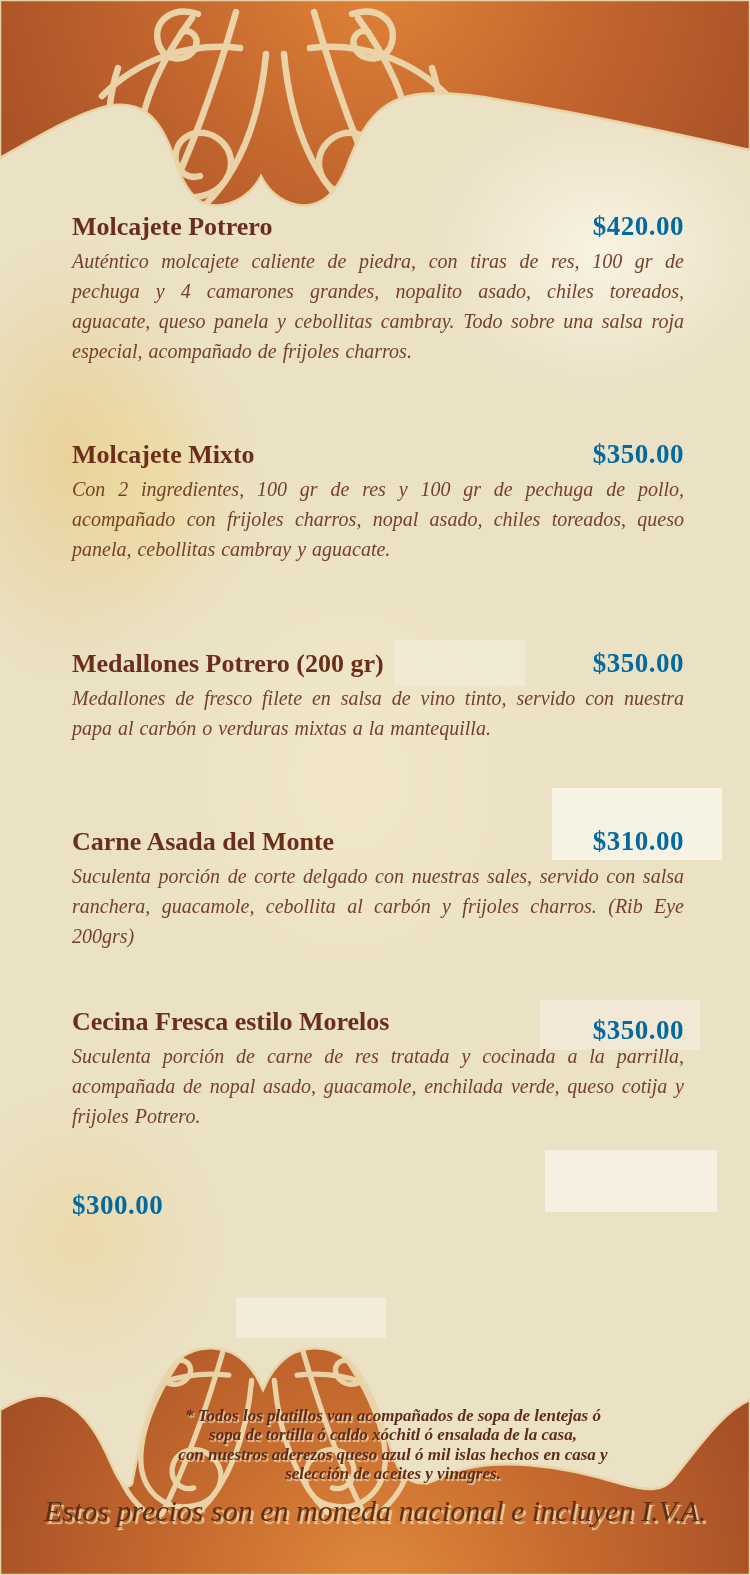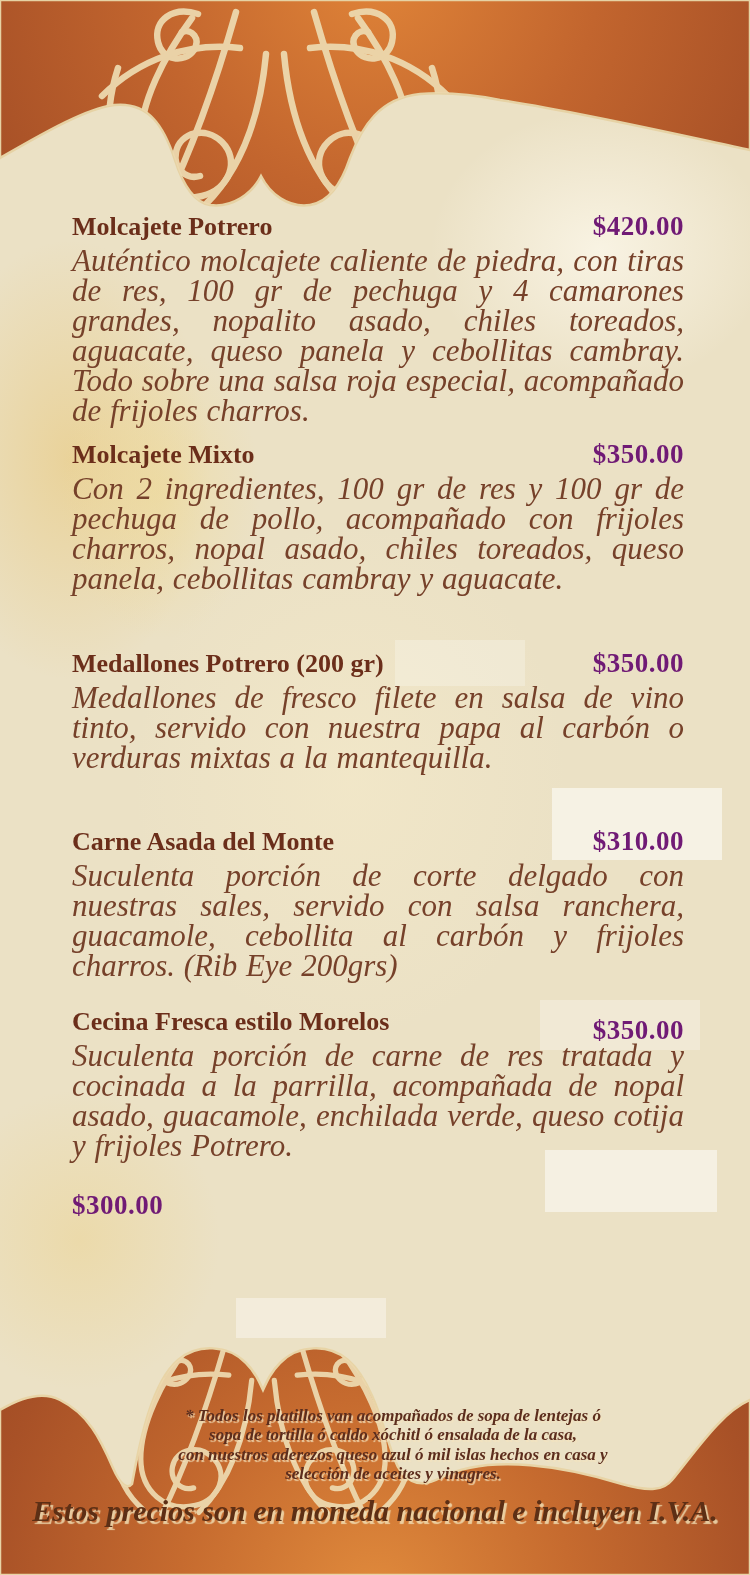--- a/index.html
+++ b/index.html
@@ -34,32 +34,32 @@
   .menu{position:absolute;inset:0;z-index:2;}
   .menu-item{position:absolute;left:72px;width:612px;}
   .menu-item:nth-child(1){top:211px;}
   .menu-item:nth-child(2){top:439px;}
   .menu-item:nth-child(3){top:648px;}
   .menu-item:nth-child(4){top:826px;}
   .menu-item:nth-child(5){top:1006px;}
   .menu-item:nth-child(6){top:1181px;}
   .row{display:flex;justify-content:space-between;align-items:baseline;}
   .iname{margin:0;font-weight:bold;font-size:26px;line-height:30px;color:#6b2e1a;}
-  .iprice{font-weight:bold;font-size:27px;line-height:30px;color:#701a75;letter-spacing:.5px;}
+  .iprice{font-weight:bold;font-size:27px;line-height:30px;color:#0369a1;letter-spacing:.5px;}
   .menu-item:nth-child(5) .iprice,
   .menu-item:nth-child(6) .iprice{position:relative;top:9px;}
-  .idesc{margin:4px 0 0 0;font-style:italic;font-size:31px;line-height:30px;
+  .idesc{margin:4px 0 0 0;font-style:italic;font-size:20px;line-height:30px;
          color:#76412a;text-align:justify;word-spacing:1px;}
 
   
   .note{position:absolute;left:0;right:0;top:1406px;z-index:2;text-align:center;padding-left:36px;}
   .note-line{font-weight:bold;font-style:italic;font-size:17px;line-height:19.4px;
     color:#5c2d1d;text-shadow:1.5px 1.5px 1px rgba(244,228,190,.8);}
   .legal{position:absolute;left:0;right:0;top:1494px;z-index:2;text-align:center;
-    font-weight:bold;font-style:italic;font-size:30px;color:#5d2f15;
+    font-weight:normal;font-style:italic;font-size:30px;color:#5d2f15;
     text-shadow:2.5px 2.5px 1px rgba(240,222,180,.85);}
 </style>
 </head>
 <body>
 
 <div class="page">
 
   <div class="bg">
     <div class="blob b1"></div>
     <div class="blob b2"></div>

